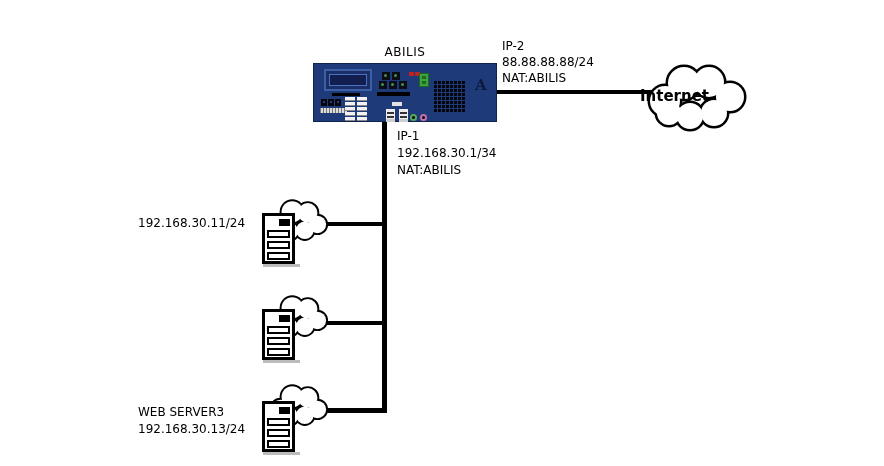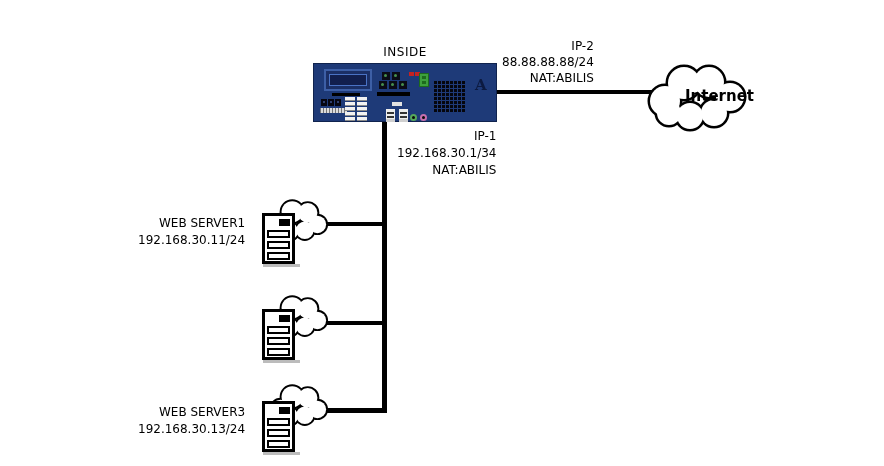--- a/index.html
+++ b/index.html
@@ -1,35 +1,35 @@
 <!DOCTYPE html>
 <html><head>
 <meta charset="utf-8">
 <style>
   html,body{margin:0;padding:0;background:#fff;}
   .stage{position:relative;width:884px;height:466px;background:#ffffff;
          font-family:"DejaVu Sans","Liberation Sans",sans-serif;color:#000;overflow:hidden;}
 
   
-  .lbl{position:absolute;font-size:12px;line-height:17px;white-space:nowrap;z-index:6;text-align:right;}
+  .lbl{position:absolute;font-size:12px;line-height:17px;white-space:nowrap;z-index:6;}
   .lbl span{display:block;}
 
   
   .line{position:absolute;background:#000;z-index:1;}
   .wan-line{left:494px;top:90px;width:158px;height:4px;}
   .trunk{left:382px;top:118px;width:5px;height:295px;}
   .branch{left:310px;width:77px;height:4px;}
   .branch1{top:222px;}
   .branch2{top:321px;}
   .branch3{top:408px;height:5px;}
 
   
   .cloud{position:absolute;z-index:2;}
   .cloud-big{left:640px;top:57px;width:114px;height:80px;}
-  .internet-label{position:absolute;left:640px;top:87px;width:114px;text-align:right;
+  .internet-label{position:absolute;left:640px;top:87px;width:114px;text-align:left;
                   font-size:15px;font-weight:bold;z-index:5;}
   .cloud-sm{left:268px;width:62px;height:47px;}
   .cloud-s1{top:198px;} .cloud-s2{top:294px;} .cloud-s3{top:383px;}
 
   
   .tower{position:absolute;left:262px;width:33px;height:51px;background:#fff;
          border:3px solid #000;box-sizing:border-box;z-index:4;}
   .tower-t1{top:213px;} .tower-t2{top:309px;} .tower-t3{top:401px;}
   .tower-led{position:absolute;right:2px;top:3px;width:11px;height:7px;background:#000;}
   .tower-bar{position:absolute;left:2px;width:23px;height:8px;border:2px solid #000;
@@ -158,36 +158,35 @@
     <div class="r-bar r-bar-mid"></div>
     <div class="r-strip-small"></div>
     <div class="r-rj r-rj1"></div>
     <div class="r-rj r-rj2"></div>
     <div class="r-jack r-jack-green"></div>
     <div class="r-jack r-jack-pink"></div>
     <div class="r-vent"></div>
     <div class="r-logo">A</div>
   </div>
 
-  <div class="lbl abilis-label">INSIDE</div>
+  <div class="lbl abilis-label">ABILIS</div>
 
   <div class="lbl ip2-label">
     <span>IP-2</span>
     <span>88.88.88.88/24</span>
     <span>NAT:ABILIS</span>
   </div>
 
   <div class="lbl ip1-label">
     <span>IP-1</span>
     <span>192.168.30.1/34</span>
     <span>NAT:ABILIS</span>
   </div>
 
   <div class="lbl srv-label srv-l1">
-    <span>WEB SERVER1</span>
     <span>192.168.30.11/24</span>
   </div>
   <svg class="cloud cloud-sm cloud-s1" viewBox="0 0 64 48">
     <g stroke="#000" stroke-width="4" fill="#fff">
       <circle cx="13" cy="27" r="10"></circle>
         <circle cx="25" cy="14" r="11"></circle>
         <circle cx="41" cy="15" r="10"></circle>
       <circle cx="51" cy="27" r="9"></circle>
         <circle cx="38" cy="33" r="9"></circle>
         <circle cx="22" cy="34" r="9"></circle>

